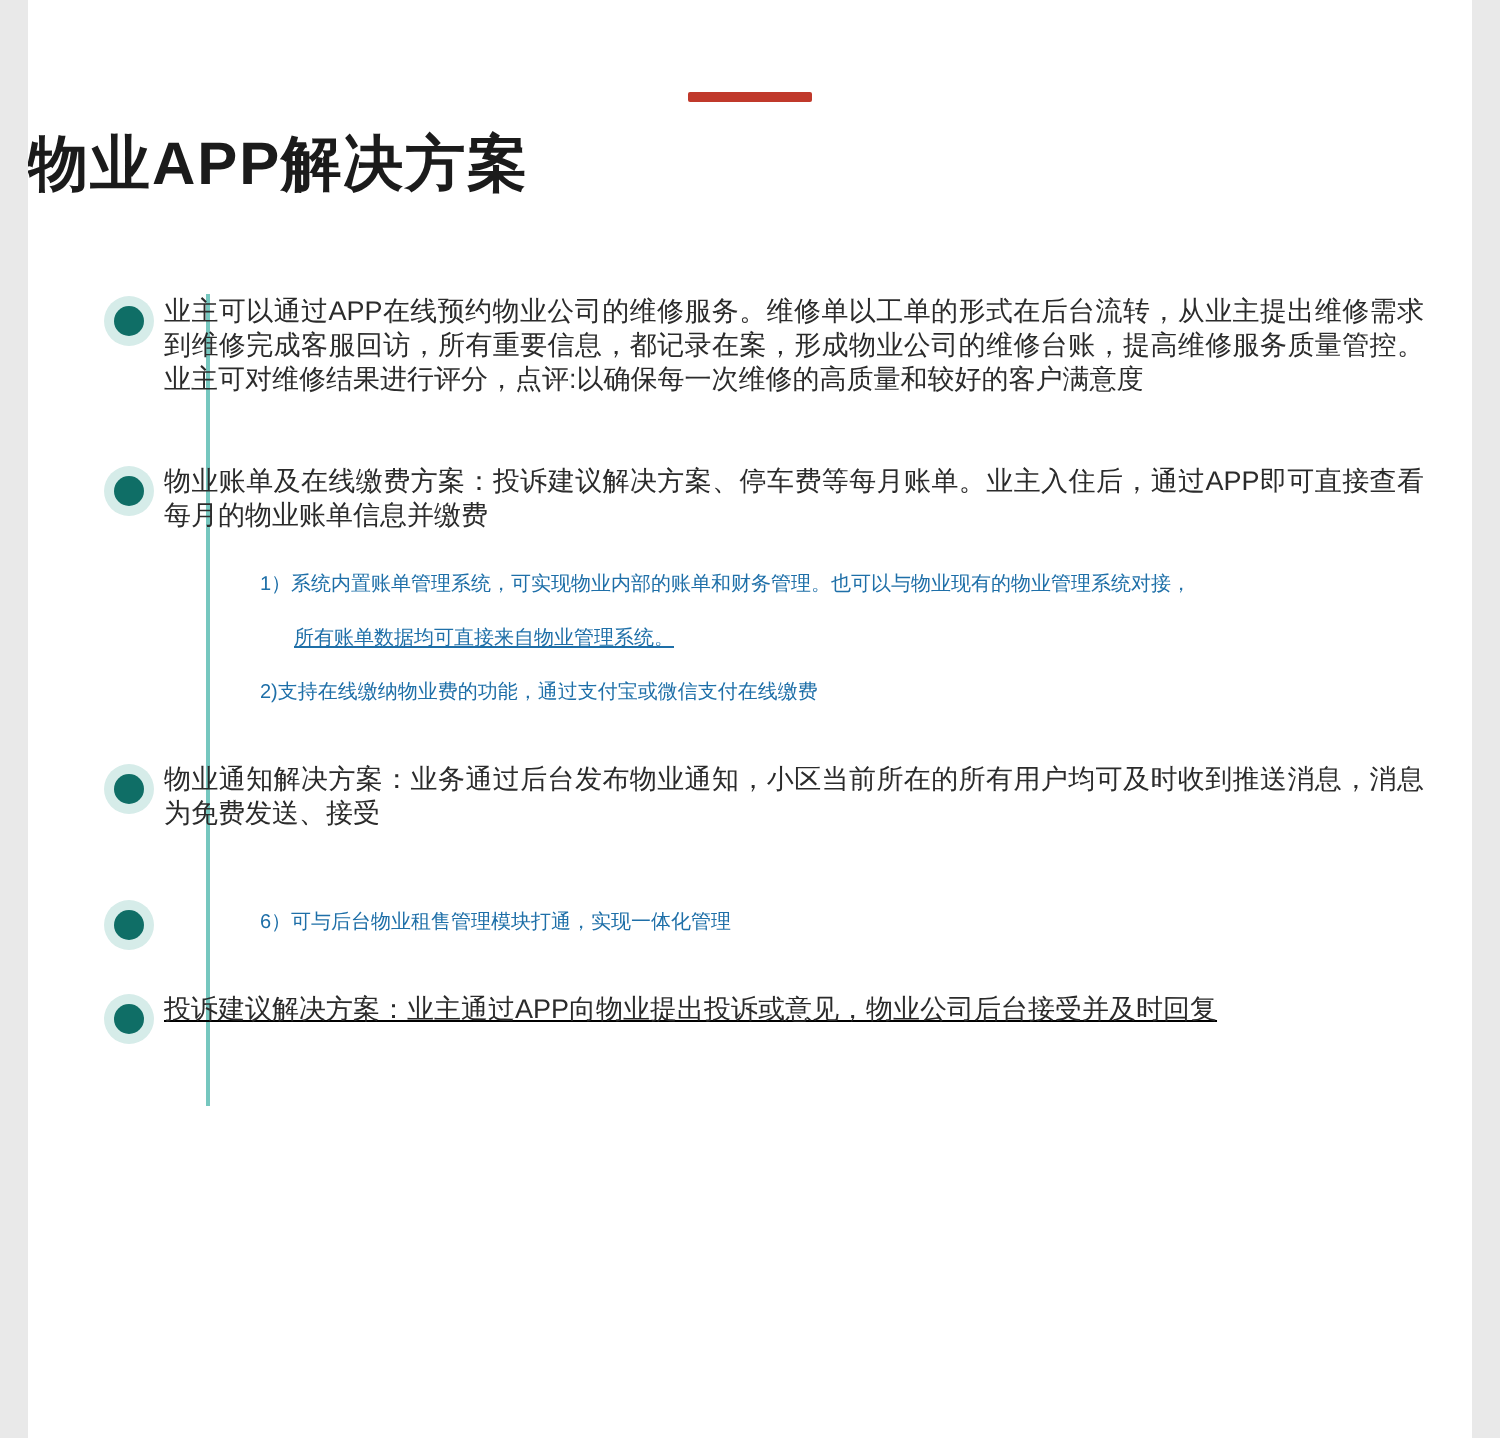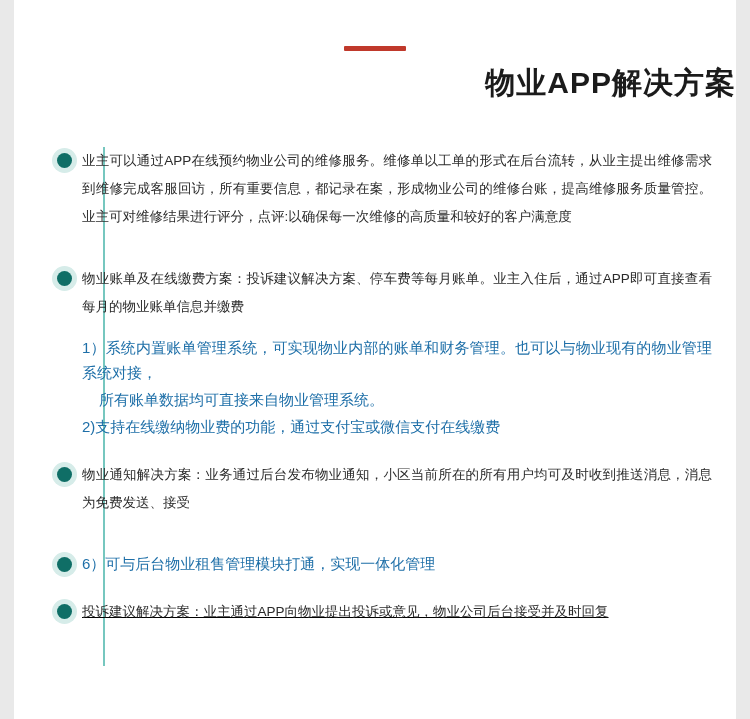--- a/index.html
+++ b/index.html
@@ -15,21 +15,21 @@
     width: 750px;
     height: 719px;
     background: #ffffff;
     margin: 0 auto;
     overflow: hidden;
     box-sizing: border-box;
     border-left: 14px solid #e9e9e9;
     border-right: 14px solid #e9e9e9;
   }
   .title-block {
-    text-align: right;
+    text-align: left;
     padding-top: 46px;
   }
   .title-rule {
     width: 62px;
     height: 5px;
     background: #c0392b;
     margin: 0 auto 14px auto;
     border-radius: 1px;
   }
   .title {
@@ -62,36 +62,38 @@
     left: -25px;
     top: 6px;
     width: 15px;
     height: 15px;
     border-radius: 50%;
     background: #0f6e66;
     box-shadow: 0 0 0 5px #d6ece9;
   }
   .para {
     font-size: 13.5px;
-    line-height: 28px;
+    line-height: 17px;
     color: #2b2b2b;
     margin: 0 0 2px 0;
     text-align: justify;
   }
   .sub {
     margin-top: 14px;
     margin-bottom: 10px;
   }
   .sub .para {
     color: #1e6fa8;
-    font-size: 15px;
+    font-size: 10px;
     line-height: 25px;
+    margin-left: 48px;
   }
   .sub .indent {
     padding-left: 17px;
+    text-decoration: underline;
   }
   .gap-lg { margin-bottom: 34px; }
   .gap-md { margin-bottom: 30px; text-decoration: underline; }
 </style>
 </head>
 <body>
 
 <div class="page">
 
   <div class="title-block">

